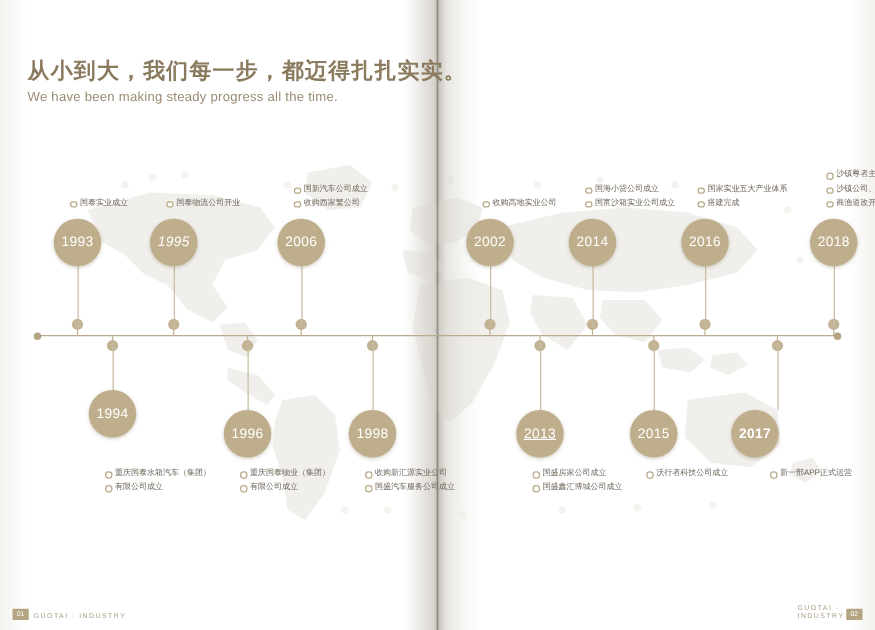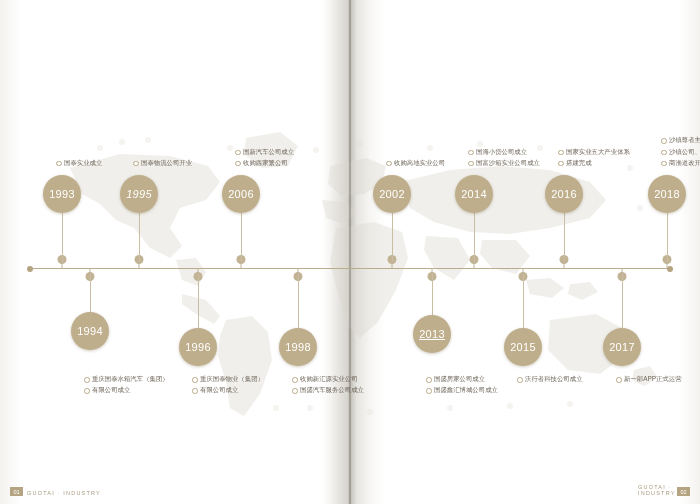--- a/index.html
+++ b/index.html
@@ -205,20 +205,22 @@
         <circle cx="340" cy="304" r="3"></circle>
       <circle cx="420" cy="300" r="3"></circle>
         <circle cx="480" cy="298" r="3"></circle>
         <circle cx="540" cy="296" r="3"></circle>
     </g>
   </svg>
 
   <div class="spine-glow"></div>
   <div class="spine"></div>
 
+  <div class="headline">从小到大，我们每一步，都迈得扎扎实实。</div>
+  <div class="subhead">We have been making steady progress all the time.</div>
 
   <div class="rail"></div>
   <div class="rail-cap left"></div>
   <div class="rail-cap right"></div>
 
   <div id="timeline-layer">
       <div class="pin" style="left: 62px; top: 268px;">
         <div class="head"></div>
         <div class="tail"></div>
       </div>
@@ -283,21 +285,21 @@
       <div class="connector" style="left: 392px; top: 213px; height: 49px;"></div>
       <div class="year-circle" style="left: 392px; top: 175px;">2002</div>
       <div class="event" style="top: 156.8px; left: 386px;">
         <div class="line">收购高地实业公司</div>
       </div>
       <div class="pin down" style="left: 432px; top: 268px;">
         <div class="head"></div>
         <div class="tail"></div>
       </div>
       <div class="connector" style="left: 432px; top: 274px; height: 54px;"></div>
-      <div class="year-circle" style="left: 432px; top: 315px; text-decoration: underline;">2013</div>
+      <div class="year-circle" style="left: 432px; top: 328px; text-decoration: underline;">2013</div>
       <div class="event" style="top: 373px; left: 426px;">
         <div class="line">国盛房家公司成立</div>
         <div class="line">国盛鑫汇博城公司成立</div>
       </div>
       <div class="pin" style="left: 474px; top: 268px;">
         <div class="head"></div>
         <div class="tail"></div>
       </div>
       <div class="connector" style="left: 474px; top: 213px; height: 49px;"></div>
       <div class="year-circle" style="left: 474px; top: 175px;">2014</div>
@@ -322,21 +324,21 @@
       <div class="year-circle" style="left: 564px; top: 175px;">2016</div>
       <div class="event" style="top: 145.6px; left: 558px;">
         <div class="line">国家实业五大产业体系</div>
         <div class="line">搭建完成</div>
       </div>
       <div class="pin down" style="left: 622px; top: 268px;">
         <div class="head"></div>
         <div class="tail"></div>
       </div>
       <div class="connector" style="left: 622px; top: 274px; height: 54px;"></div>
-      <div class="year-circle" style="left: 622px; top: 328px;">2017</div>
+      <div class="year-circle" style="left: 604px; top: 328px; font-weight: bold;">2017</div>
       <div class="event" style="top: 373px; left: 616px;">
         <div class="line">新一部APP正式运营</div>
       </div>
       <div class="pin" style="left: 667px; top: 268px;">
         <div class="head"></div>
         <div class="tail"></div>
       </div>
       <div class="connector" style="left: 667px; top: 213px; height: 49px;"></div>
       <div class="year-circle" style="left: 667px; top: 175px;">2018</div>
       <div class="event" style="top: 134.4px; left: 661px;">

